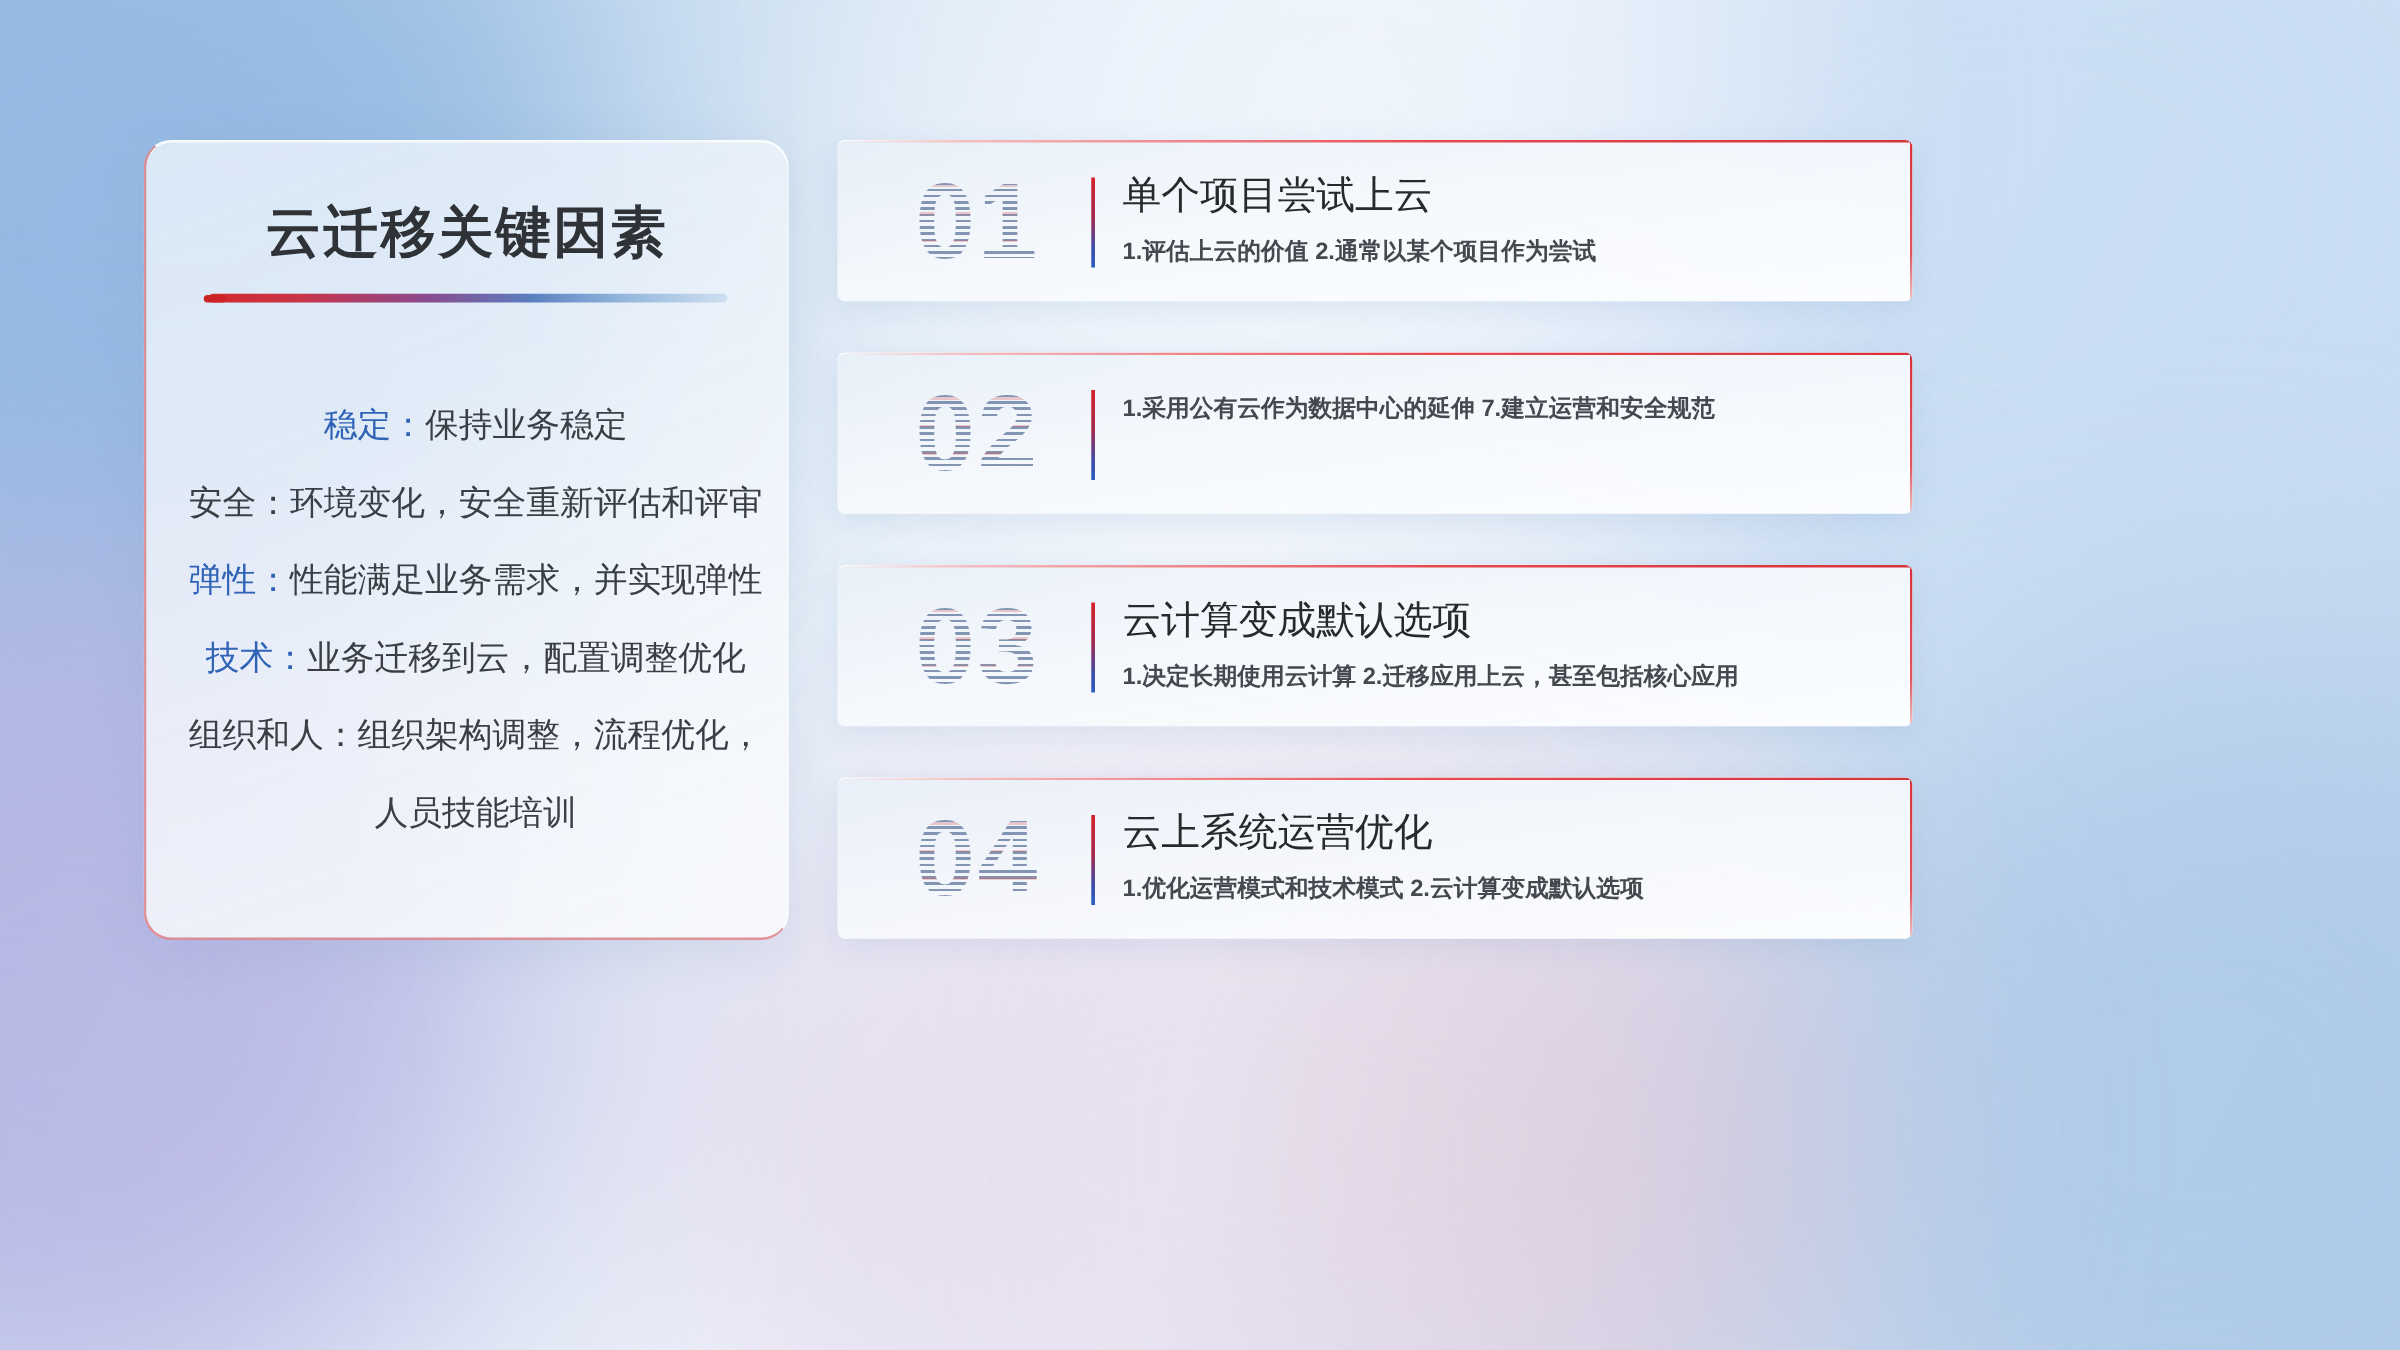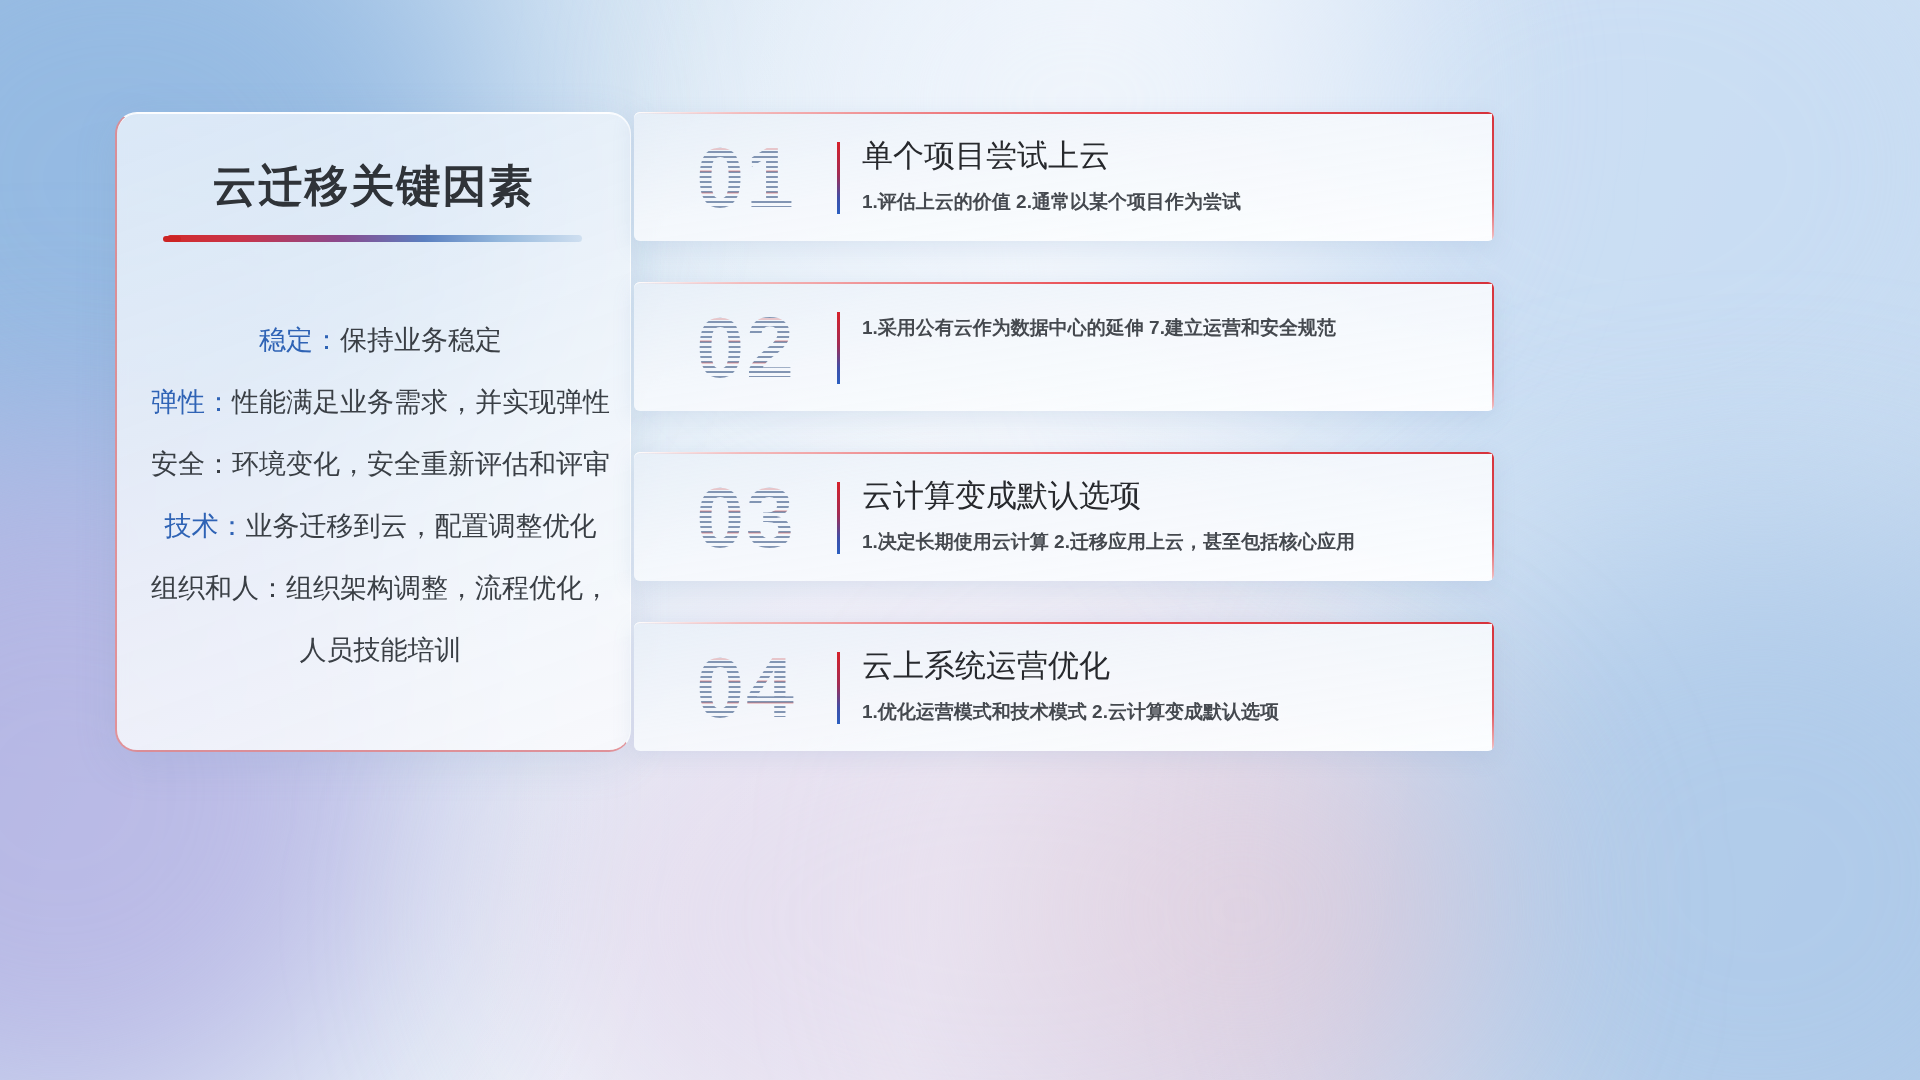--- a/index.html
+++ b/index.html
@@ -87,20 +87,21 @@
   
   .cards { position:absolute; left:634px; top:112px; width:1220px; }
   .card {
     position:relative;
     height:129px; width:860px;
     margin-bottom:41px;
     border-radius:6px;
     background:linear-gradient(172deg, rgba(233,240,248,.80) 0%, rgba(245,248,252,.92) 45%, rgba(253,254,255,.97) 100%);
     box-shadow:0 6px 22px rgba(120,150,190,.16), inset 0 1px 0 rgba(255,255,255,.95);
     overflow:hidden;
+    margin-left:36px;
   }
   .card::before {
     content:""; position:absolute; left:0; right:0; top:0; height:2px;
     background:linear-gradient(90deg, rgba(255,255,255,0) 0%, rgba(243,170,170,.75) 12%, #e8494f 55%, #d6323b 100%);
   }
   .card::after {
     content:""; position:absolute; right:0; top:0; bottom:0; width:2px;
     background:linear-gradient(180deg,#d6323b 0%, #e0555c 70%, rgba(224,85,92,.35) 100%);
   }
 
@@ -170,24 +171,24 @@
 
 <div class="left-panel">
   <div class="panel-title">云迁移关键因素</div>
   <div class="panel-rule"></div>
 
   <div class="factor-list">
     <div class="factor">
       <span class="k">稳定：</span><span>保持业务稳定</span>
     </div>
     <div class="factor">
+      <span class="k plain">安全：</span><span>环境变化，安全重新评估和评审</span>
+    </div>
+    <div class="factor">
       <span class="k">弹性：</span><span>性能满足业务需求，并实现弹性</span>
-    </div>
-    <div class="factor">
-      <span class="k plain">安全：</span><span>环境变化，安全重新评估和评审</span>
     </div>
     <div class="factor">
       <span class="k">技术：</span><span>业务迁移到云，配置调整优化</span>
     </div>
     <div class="factor">
       <span class="k plain">组织和人：</span><span>组织架构调整，流程优化，</span>
     </div>
     <div class="factor">
       <span class="k plain"></span><span>人员技能培训</span>
     </div>

